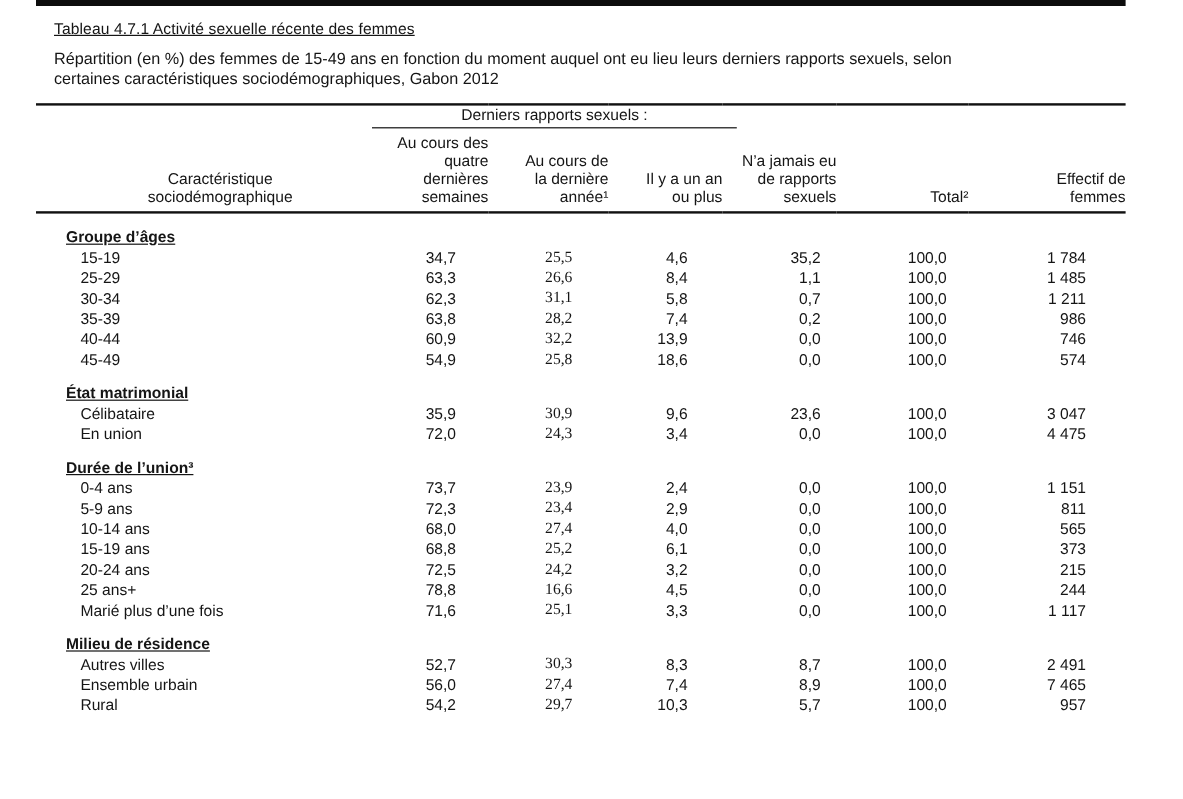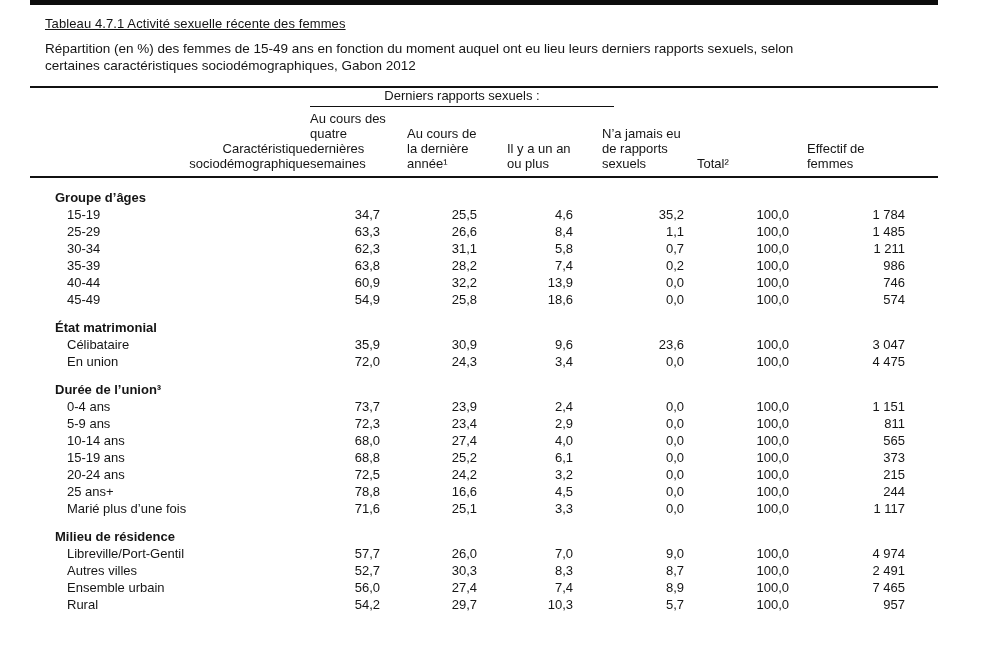--- a/index.html
+++ b/index.html
@@ -49,43 +49,44 @@
   .spanner-cell div {
     text-align: center;
     font-size: 13px;
     padding-bottom: 3px;
     border-bottom: 1.5px solid #111;
     margin-right: -12px;
   }
   tr.colhead-row th {
     height: 70px;
     vertical-align: bottom;
-    text-align: left;
+    text-align: right;
     font-size: 13px;
     line-height: 15px;
     white-space: pre-line;
     padding-bottom: 5px;
     border-bottom: 2px solid #111;
   }
-  tr.colhead-row th.h-label { text-align: right; padding-left: 27px; }
+  tr.colhead-row th.h-label { text-align: center; padding-left: 27px; }
 
   tbody td { font-size: 13px; height: 17px; padding: 0; vertical-align: bottom; }
   td.lbl { padding-left: 37px; white-space: nowrap; }
   td.num { text-align: right; white-space: nowrap; }
   td.n1 { padding-right: 27px; }
-  td.n2 { padding-right: 30px; }
+  td.n2 { padding-right: 30px; font-family: Liberation Serif, serif; }
   td.n3 { padding-right: 29px; }
   td.n4 { padding-right: 13px; }
   td.n5 { padding-right: 18px; }
   td.n6 { padding-right: 33px; }
   tr.section td {
     font-weight: 700;
     padding: 11px 0 0 25px;
     height: 28px;
     white-space: nowrap;
+    text-decoration: underline;
   }
 </style>
 </head>
 <body>
 
 <div class="doc">
   <div class="topbar"></div>
 
   <div class="title">Tableau 4.7.1  Activité sexuelle récente des femmes</div>
   <div class="subtitle">Répartition (en %) des femmes de 15-49 ans en fonction du moment auquel ont eu lieu leurs derniers rapports sexuels, selon
@@ -273,29 +274,20 @@
           <td class="num n2">25,1</td>
           <td class="num n3">3,3</td>
           <td class="num n4">0,0</td>
           <td class="num n5">100,0</td>
           <td class="num n6">1&nbsp;117</td>
         </tr>
         <tr class="section">
           <td colspan="7">Milieu de résidence</td>
         </tr>
         <tr>
-          <td class="lbl">Libreville/Port-Gentil</td>
-          <td class="num n1">57,7</td>
-          <td class="num n2">26,0</td>
-          <td class="num n3">7,0</td>
-          <td class="num n4">9,0</td>
-          <td class="num n5">100,0</td>
-          <td class="num n6">4&nbsp;974</td>
-        </tr>
-        <tr>
           <td class="lbl">Autres villes</td>
           <td class="num n1">52,7</td>
           <td class="num n2">30,3</td>
           <td class="num n3">8,3</td>
           <td class="num n4">8,7</td>
           <td class="num n5">100,0</td>
           <td class="num n6">2&nbsp;491</td>
         </tr>
         <tr>
           <td class="lbl">Ensemble urbain</td>

